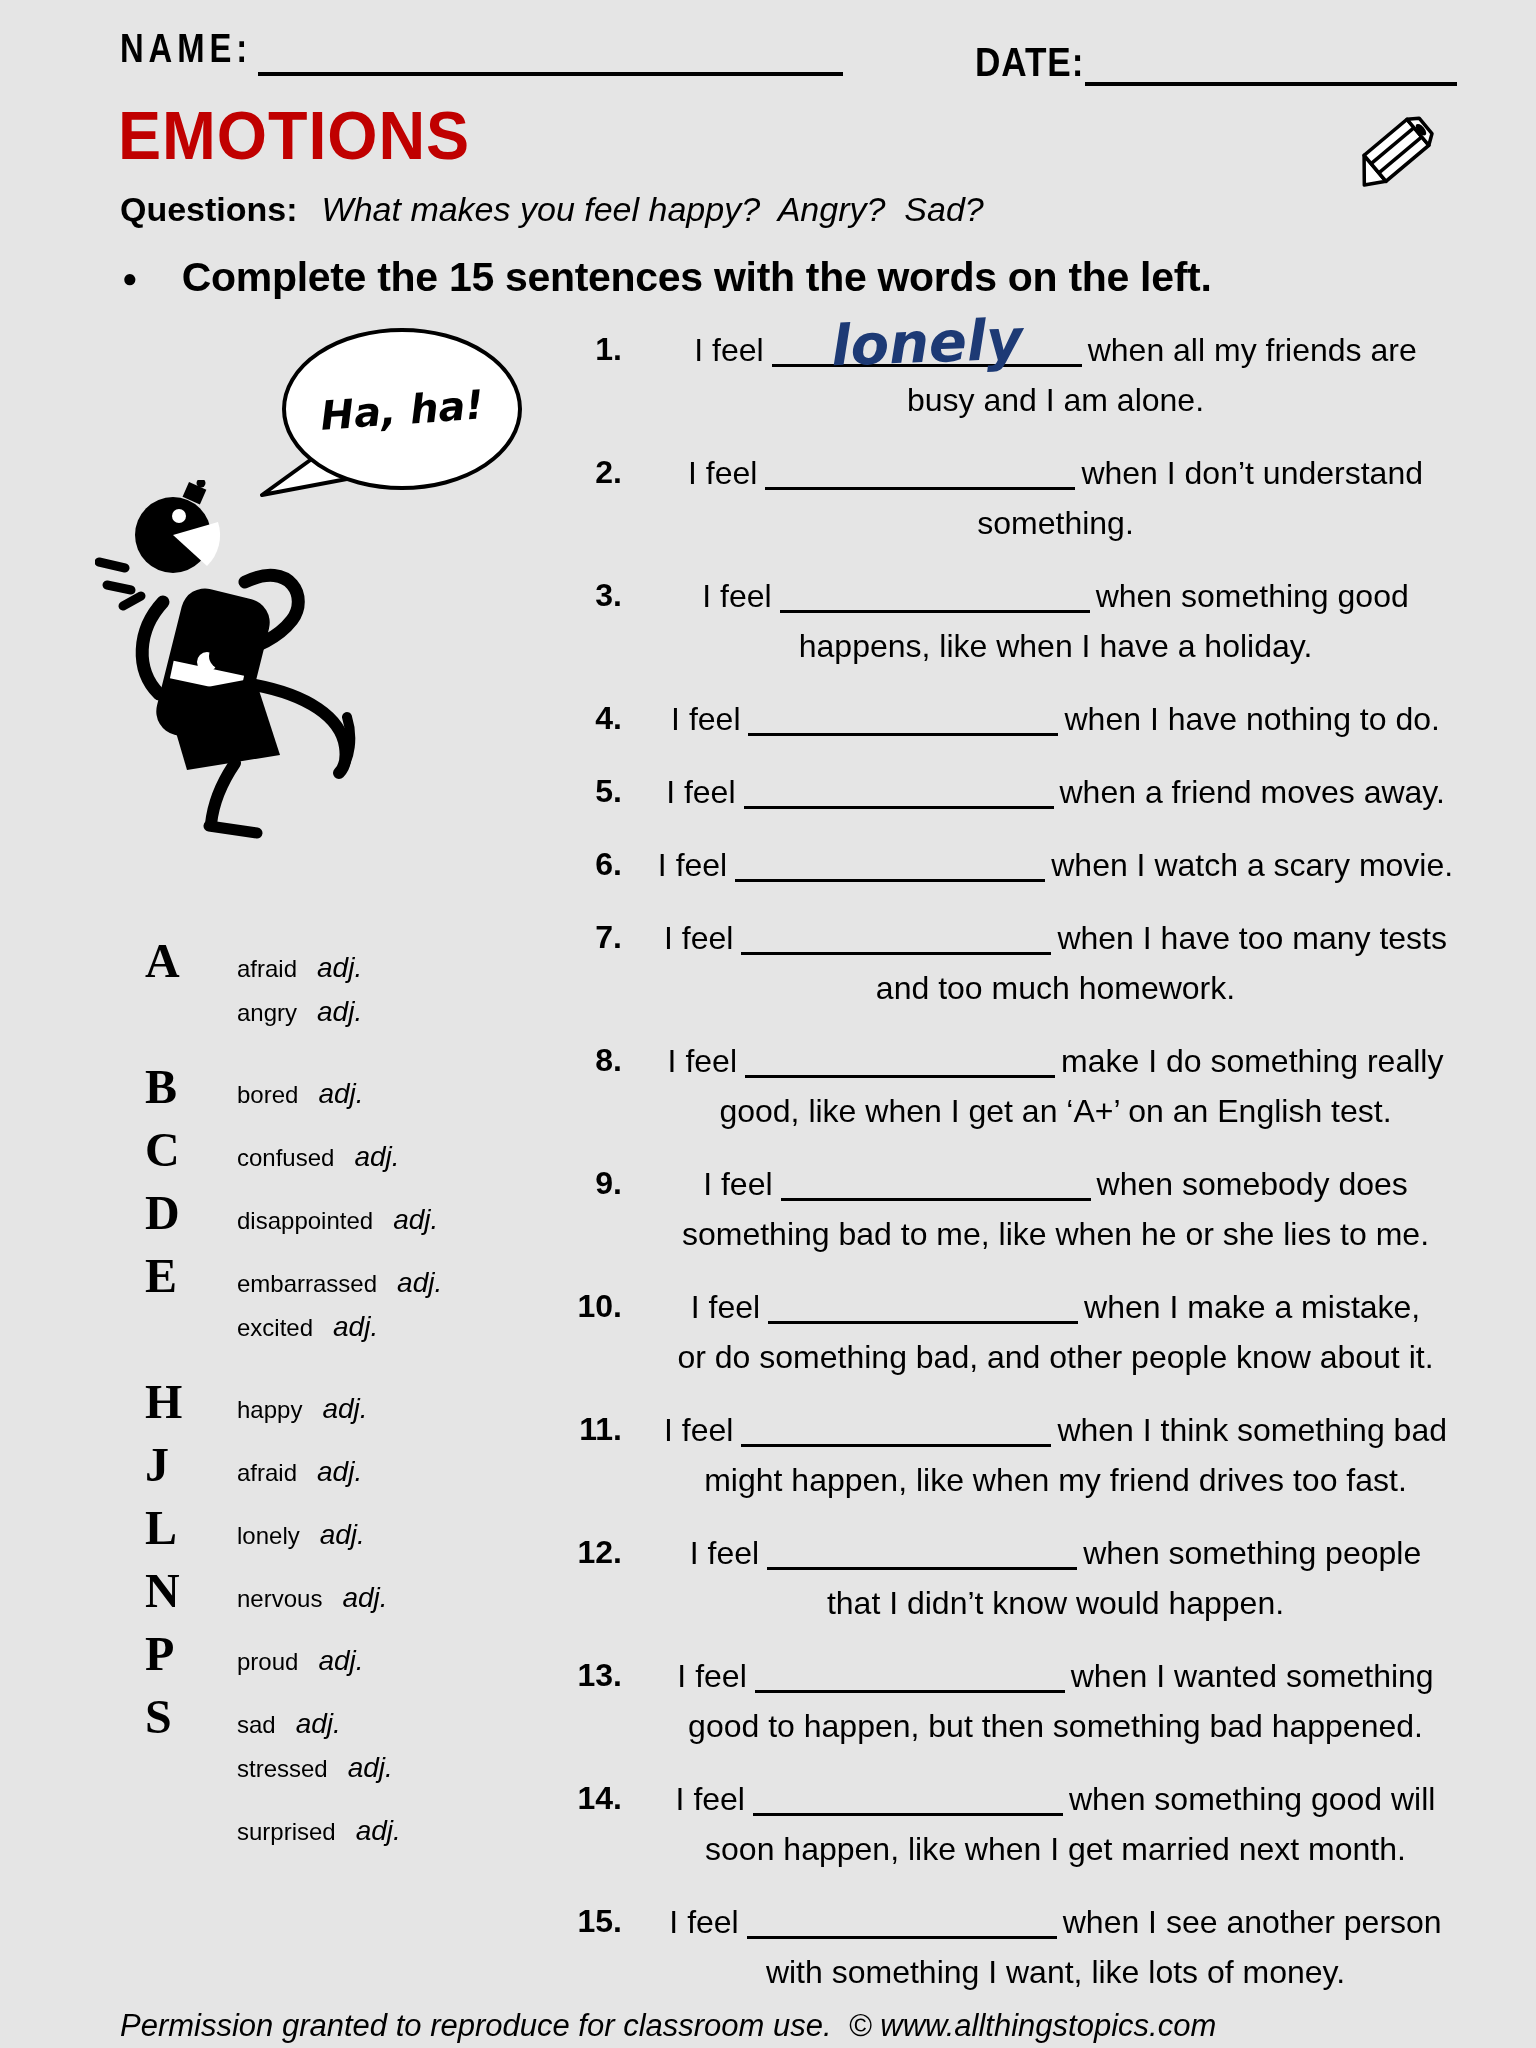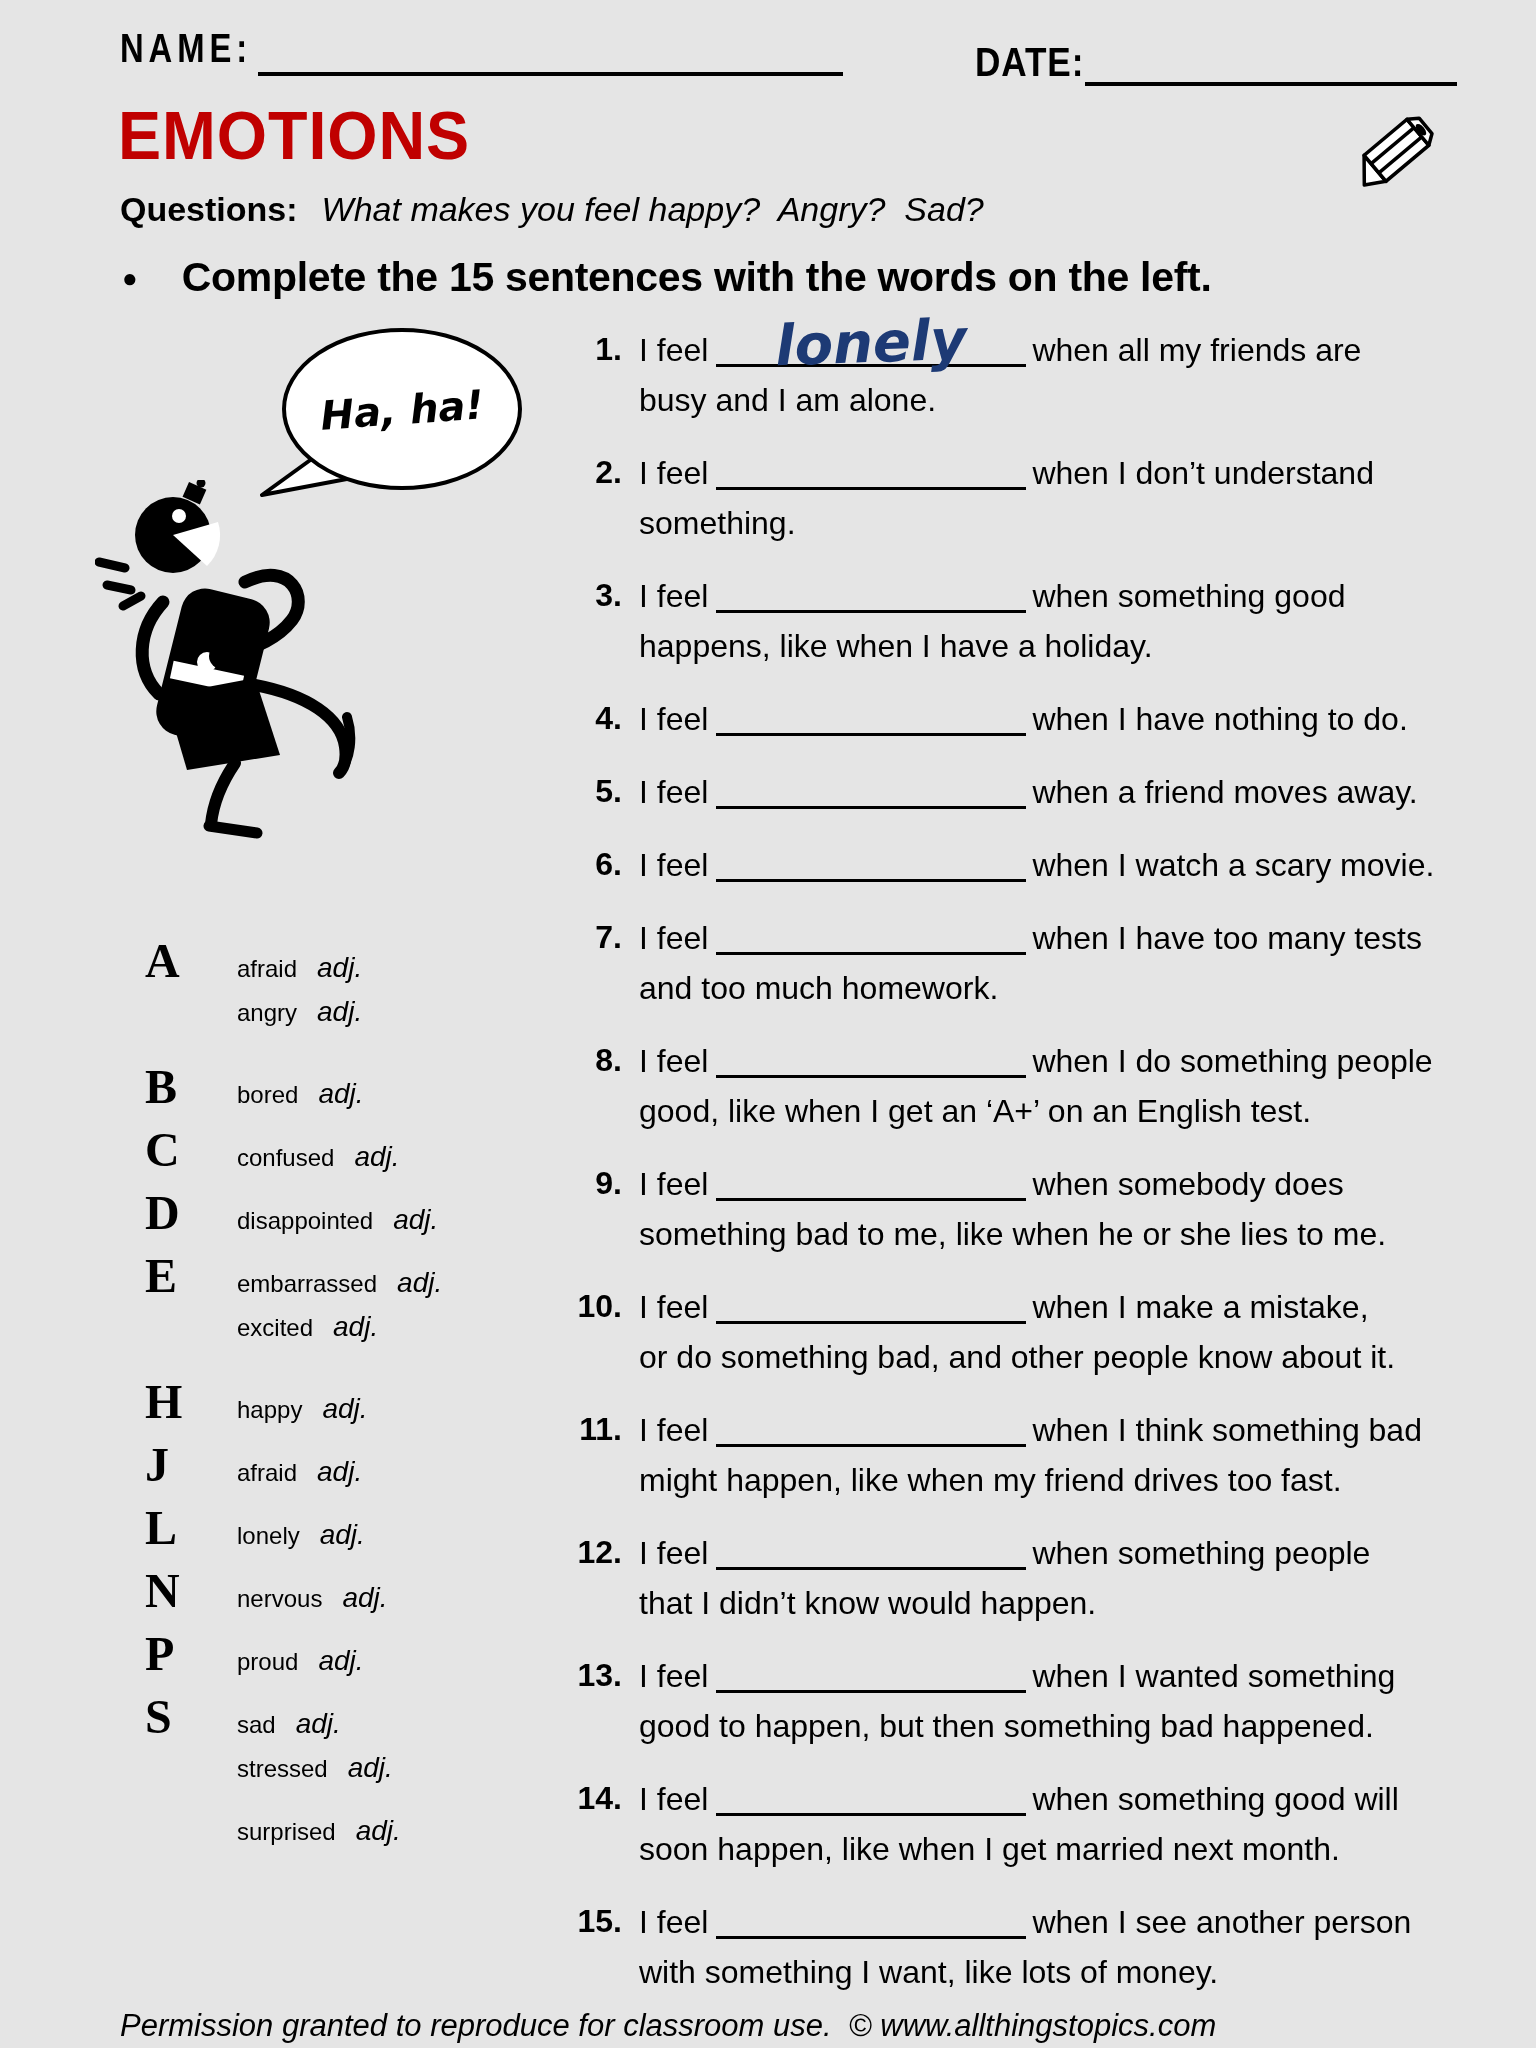--- a/index.html
+++ b/index.html
@@ -47,21 +47,21 @@
     position:absolute;left:30px;top:62px;width:224px;text-align:center;
     font-family:"DejaVu Sans", sans-serif;
     font-style:italic;font-weight:bold;font-size:40px;
     transform:rotate(-4deg);
   }
   .figure{position:absolute;left:95px;top:480px;width:295px;height:390px;}
   
   .sentences{position:absolute;left:570px;top:324px;width:902px;}
   .s-row{display:flex;margin-bottom:22px;font-size:32px;line-height:50px;}
   .s-num{width:52px;min-width:52px;padding-right:17px;text-align:right;font-weight:bold;}
-  .s-body{width:833px;}
+  .s-body{width:833px;text-align:center;}
   .blank{
     display:inline-block;width:310px;height:34px;
     border-bottom:3px solid #000;
     position:relative;top:6px;margin:0 6px 0 8px;
   }
   .s-answer{
     position:absolute;left:50%;bottom:-4px;
     transform:translateX(-50%) rotate(-2deg);
     font-family:"DejaVu Sans", sans-serif;
     font-style:italic;font-weight:bold;font-size:56px;
@@ -173,21 +173,21 @@
     <div class="s-body"><span class="s-pre">I feel</span><span class="blank"></span><span class="s-rest">when I watch a scary movie.</span></div>
   </div>
 
   <div class="s-row">
     <div class="s-num">7.</div>
     <div class="s-body"><span class="s-pre">I feel</span><span class="blank"></span><span class="s-rest">when I have too many tests</span><br class="s-br"><span class="s-line2">and too much homework.</span></div>
   </div>
 
   <div class="s-row">
     <div class="s-num">8.</div>
-    <div class="s-body"><span class="s-pre">I feel</span><span class="blank"></span><span class="s-rest">when I do something people</span><br class="s-br"><span class="s-line2">good, like when I get an ‘A+’ on an English test.</span></div>
+    <div class="s-body"><span class="s-pre">I feel</span><span class="blank"></span><span class="s-rest">make I do something really</span><br class="s-br"><span class="s-line2">good, like when I get an ‘A+’ on an English test.</span></div>
   </div>
 
   <div class="s-row">
     <div class="s-num">9.</div>
     <div class="s-body"><span class="s-pre">I feel</span><span class="blank"></span><span class="s-rest">when somebody does</span><br class="s-br"><span class="s-line2">something bad to me, like when he or she lies to me.</span></div>
   </div>
 
   <div class="s-row">
     <div class="s-num">10.</div>
     <div class="s-body"><span class="s-pre">I feel</span><span class="blank"></span><span class="s-rest">when I make a mistake,</span><br class="s-br"><span class="s-line2">or do something bad, and other people know about it.</span></div>

